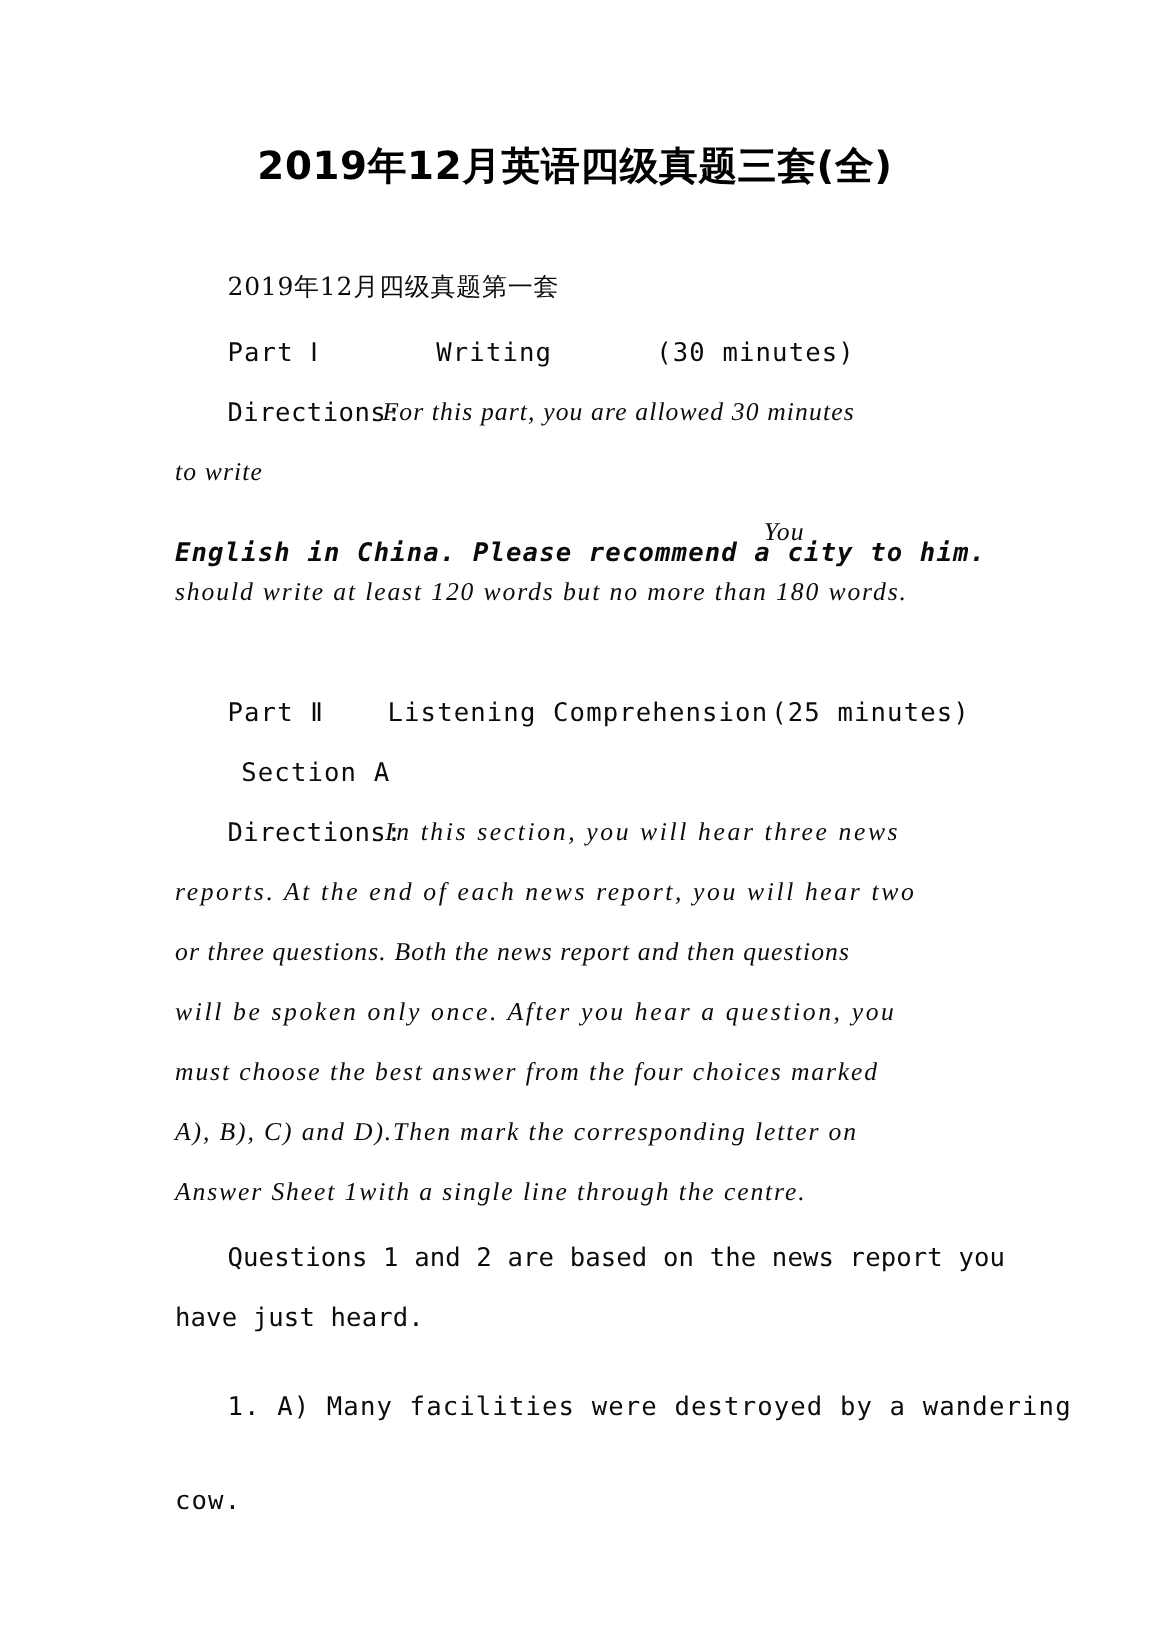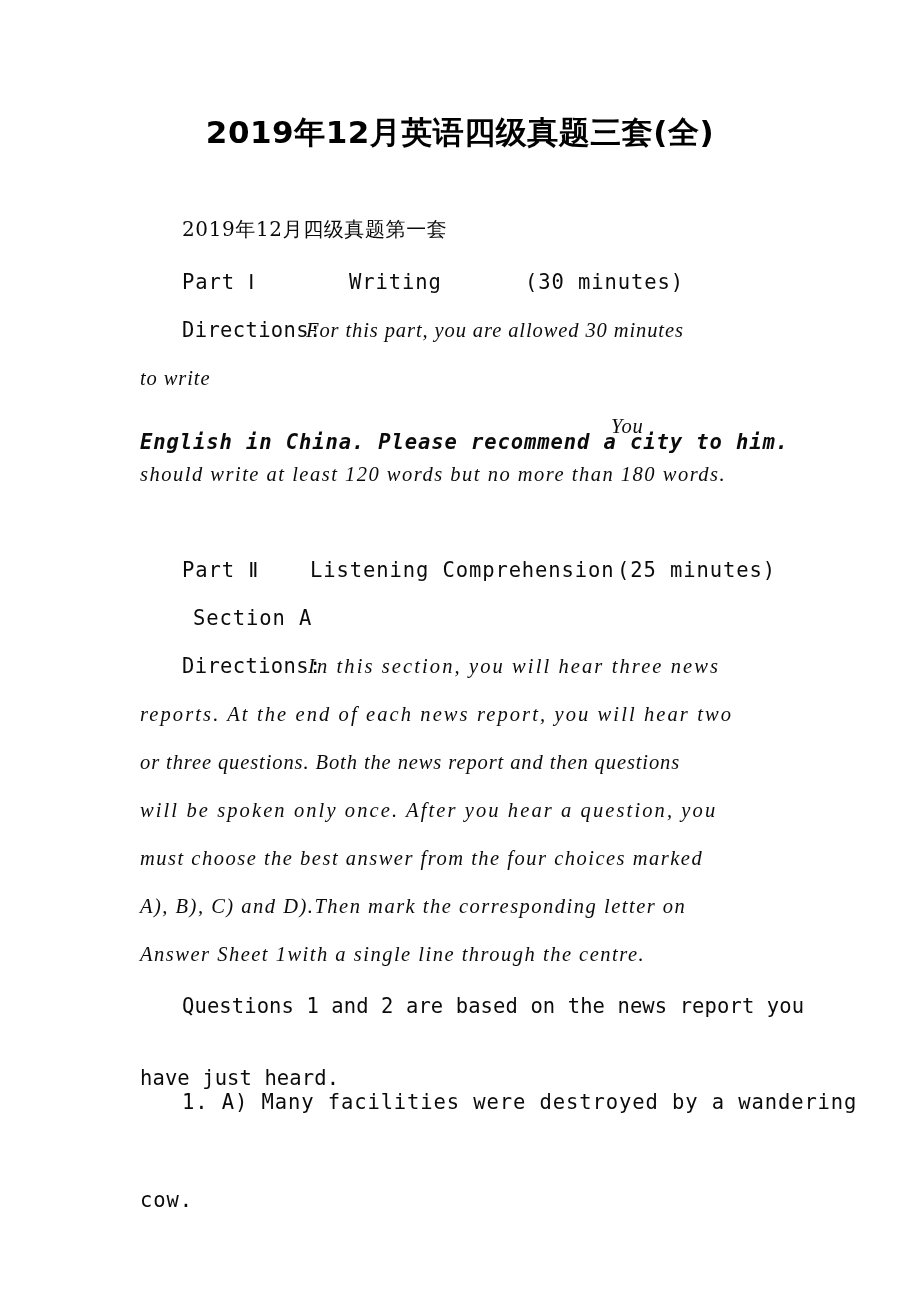--- a/index.html
+++ b/index.html
@@ -106,18 +106,18 @@
 
   <div class="ln ital t-d" style="left:140px; top:797px;">will be spoken only once. After you hear a question, you</div>
 
   <div class="ln ital t-c" style="left:140px; top:845px;">must choose the best answer from the four choices marked</div>
 
   <div class="ln ital t-c" style="left:140px; top:893px;">A), B), C) and D).Then mark the corresponding letter on</div>
 
   <div class="ln ital t-c" style="left:140px; top:941px;">Answer Sheet 1with a single line through the centre.</div>
 
   <div class="ln bold t-f" style="left:182px; top:993px;">Questions 1 and 2 are based on the news report you</div>
-  <div class="ln bold t-f" style="left:140px; top:1041px;margin-top:24px;">have just heard.</div>
+  <div class="ln bold t-f" style="left:140px; top:1041px;">have just heard.</div>
 
-  <div class="ln t-b" style="left:182px; top:1089px;">1. A) Many facilities were destroyed by a wandering</div>
+  <div class="ln t-b" style="left:182px; top:1112px;">1. A) Many facilities were destroyed by a wandering</div>
   <div class="ln t-b" style="left:140px; top:1187px;">cow.</div>
 
 </div>
 
 </body></html>

